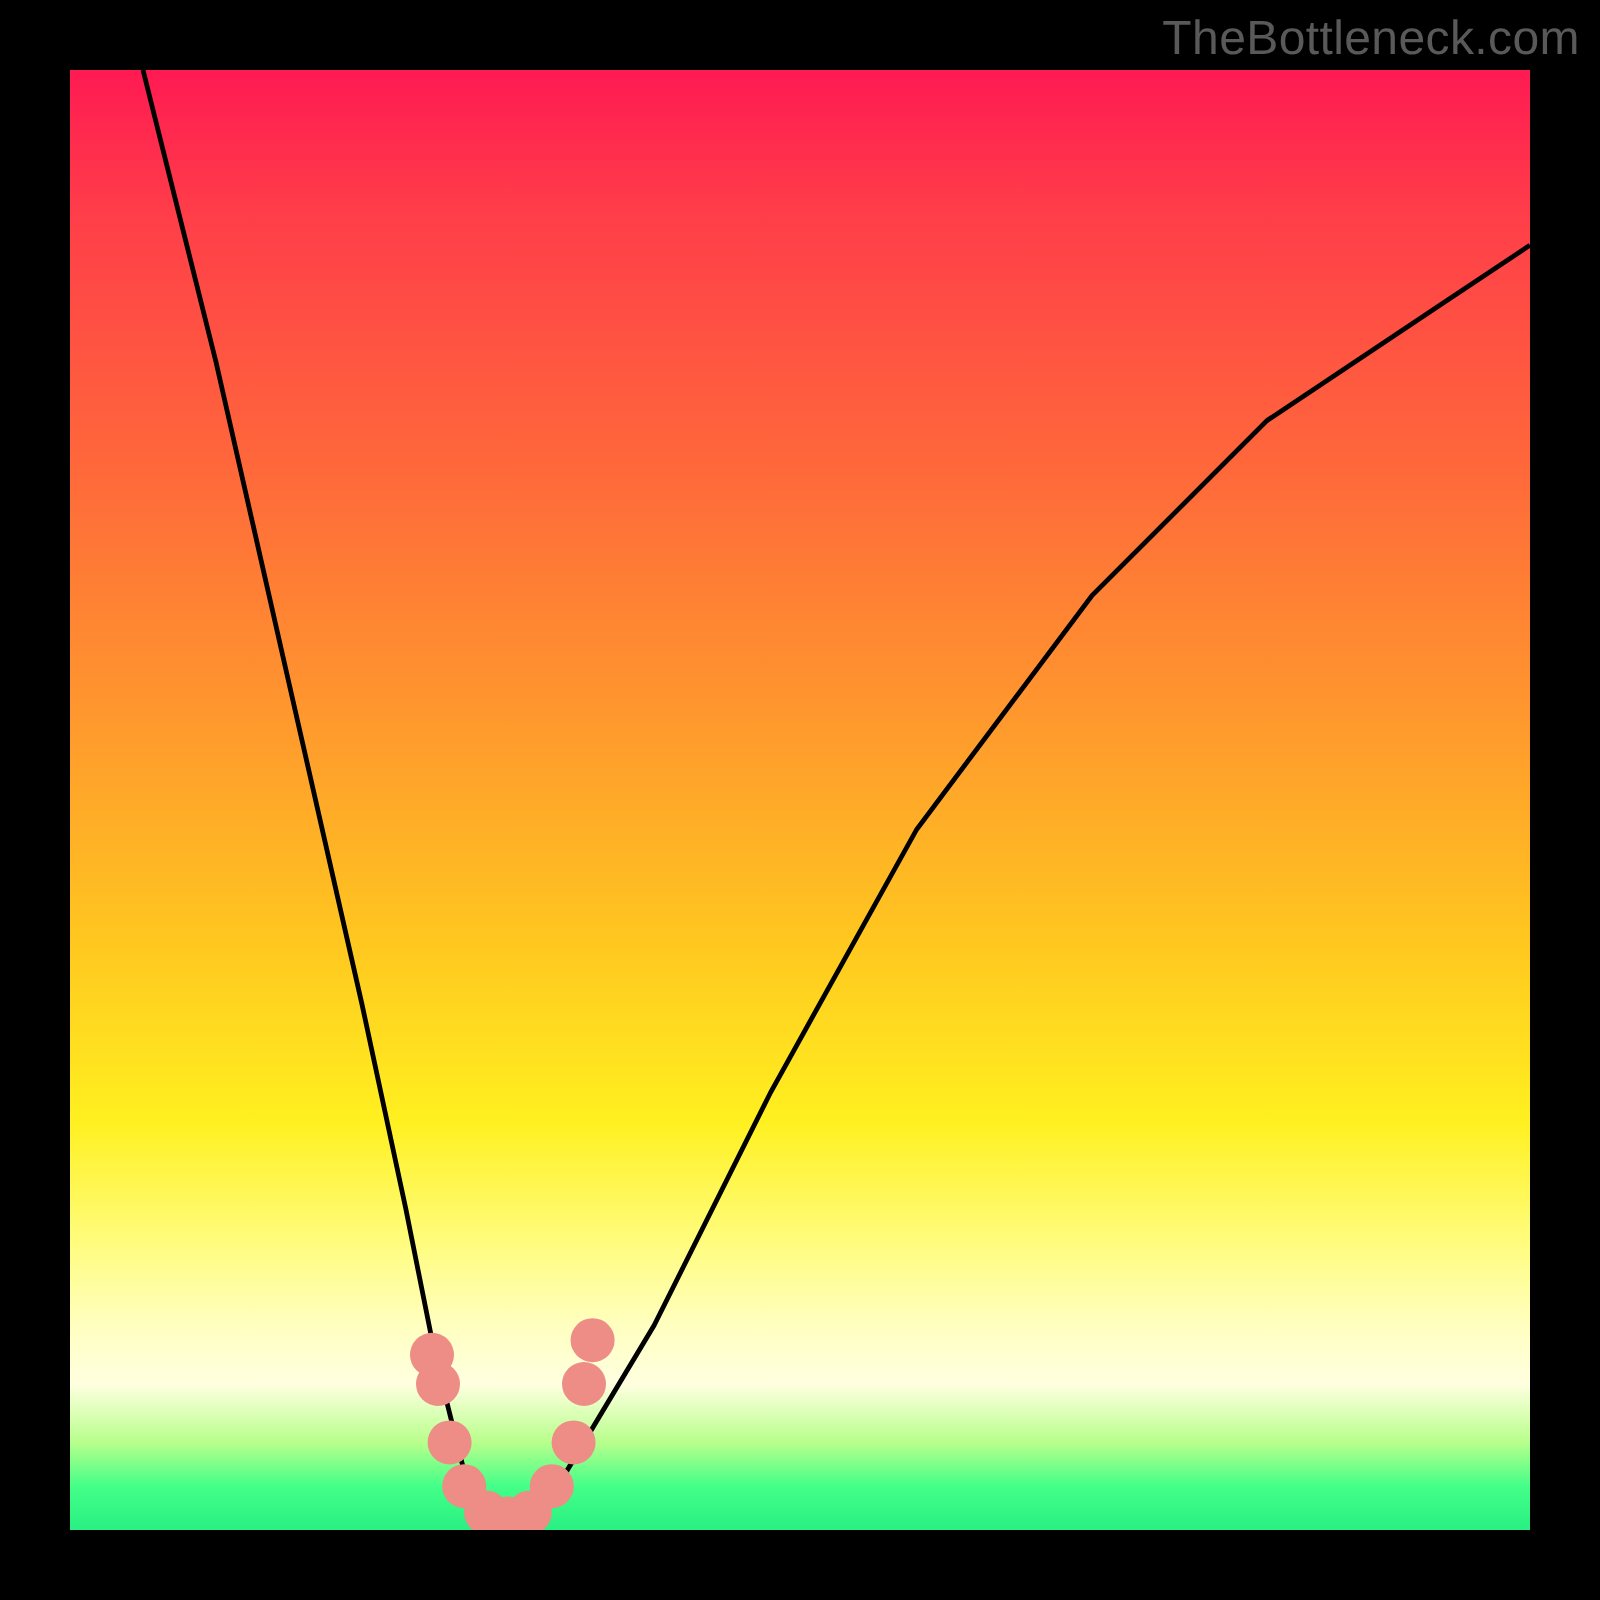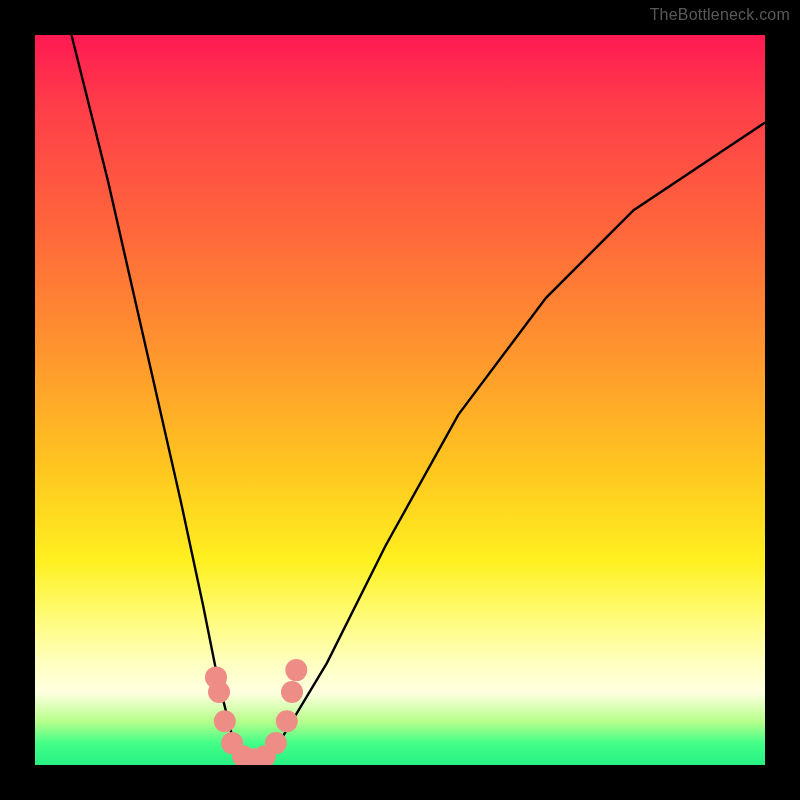--- a/index.html
+++ b/index.html
@@ -47,21 +47,21 @@
     left: 0;
     top: 0;
     width: 730px;
     height: 730px;
   }
   .watermark {
     position: absolute;
     top: 6px;
     right: 10px;
     color: #595959;
-    font-size: 16px;
+    font-size: 24px;
     letter-spacing: 0.2px;
   }
 </style>
 </head>
 <body>
 
 <div class="frame">
   <div class="plot">
     <svg class="curve" viewBox="0 0 730 730">
       <path id="curve-path" d="M36.5 0.0 L73.0 146.0 L109.5 306.6 L146.0 467.2 L167.9 569.4 L182.5 642.4 L197.1 700.8 L208.0 722.7 L219.0 730.0 L233.6 722.7 L248.2 700.8 L292.0 627.8 L350.4 511.0 L423.4 379.6 L511.0 262.8 L598.6 175.2 L686.2 116.8 L730.0 87.6" fill="none" stroke="#000000" stroke-width="2.4"></path>

